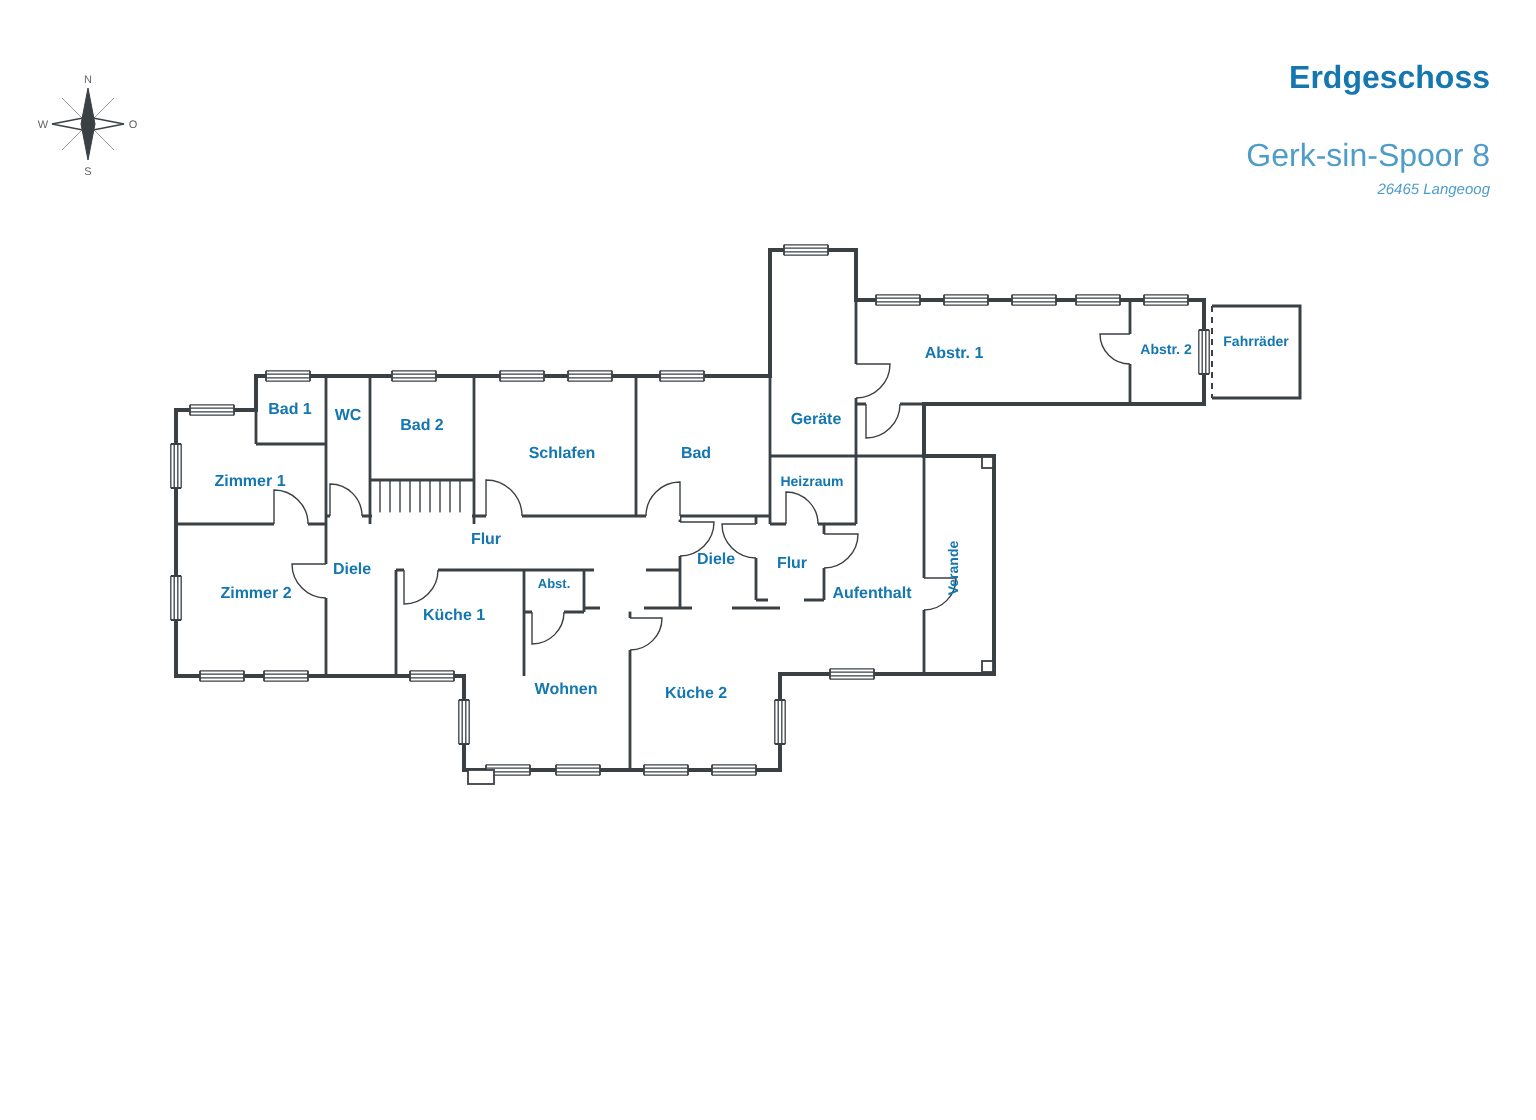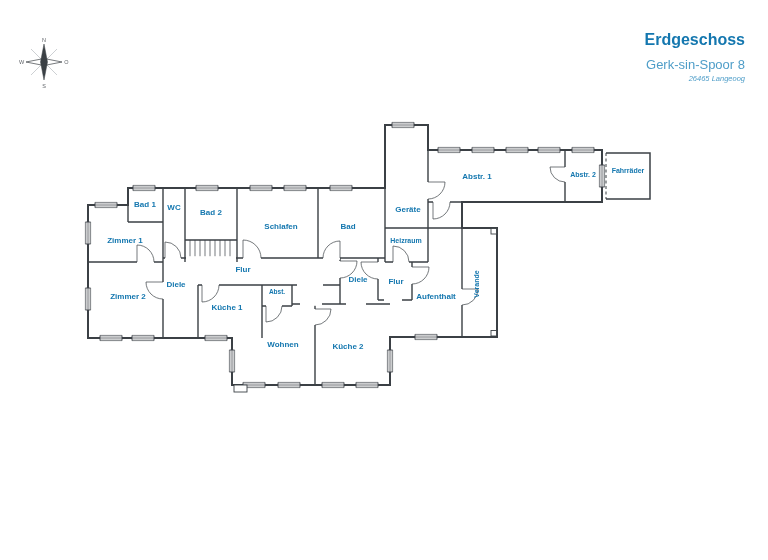--- a/index.html
+++ b/index.html
@@ -1,21 +1,21 @@
 <!DOCTYPE html>
 <html style="--accent: #1477af; --accent-light: #4e9dc8;"><head>
 <meta charset="utf-8">
 <style>
   html,body{margin:0;padding:0;background:#ffffff;}
   body{width:768px;height:560px;overflow:hidden;}
   .stage{position:relative;width:768px;height:560px;font-family:"Liberation Sans",sans-serif;background:#fff;}
   .plan-svg{position:absolute;left:0;top:0;}
   .titleblock{position:absolute;top:31px;right:23px;text-align:right;}
   .titleblock .t{font-size:16px;font-weight:bold;color:var(--accent,#1477af);line-height:1.1;}
-  .titleblock .s{font-size:13px;color:var(--accent-light,#4e9dc8);margin-top:8px;text-align:right;}
+  .titleblock .s{font-size:16px;color:var(--accent-light,#4e9dc8);margin-top:21px;text-align:right;}
   .titleblock .a{font-size:7.5px;color:var(--accent-light,#4e9dc8);margin-top:2px;font-style:italic;}
   .rlabel{font-weight:bold;font-size:8px;text-anchor:middle;}
   .rlabel7{font-size:7px;}
   .rlabel65{font-size:6.5px;}
   .compass-letter{font-size:5.5px;fill:#5f6368;text-anchor:middle;font-weight:normal;}
 </style>
 </head>
 <body>
 
 <div class="stage">

